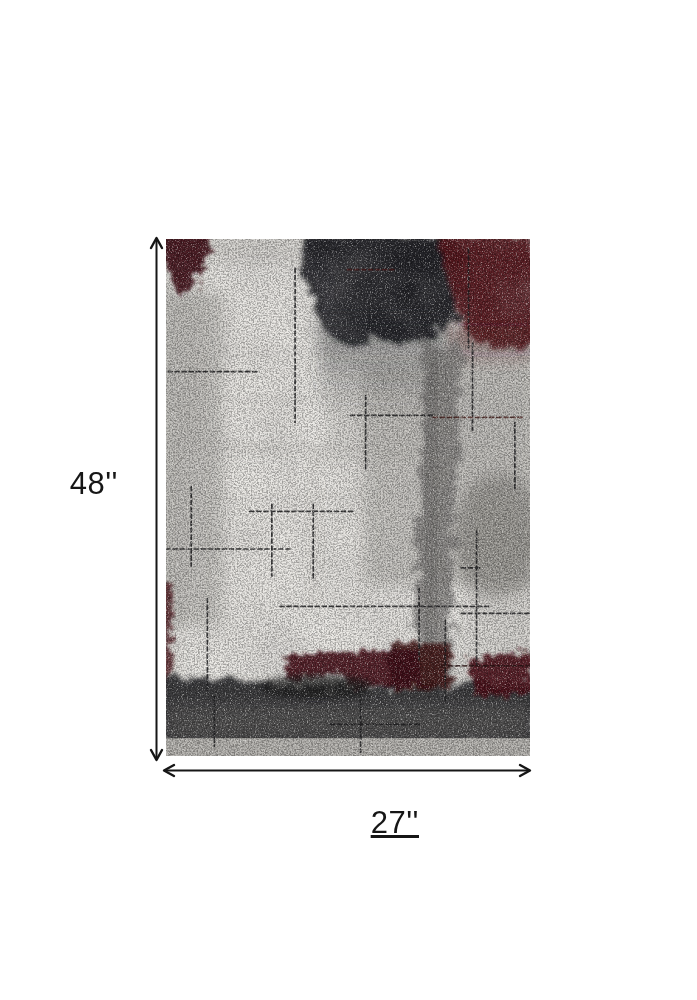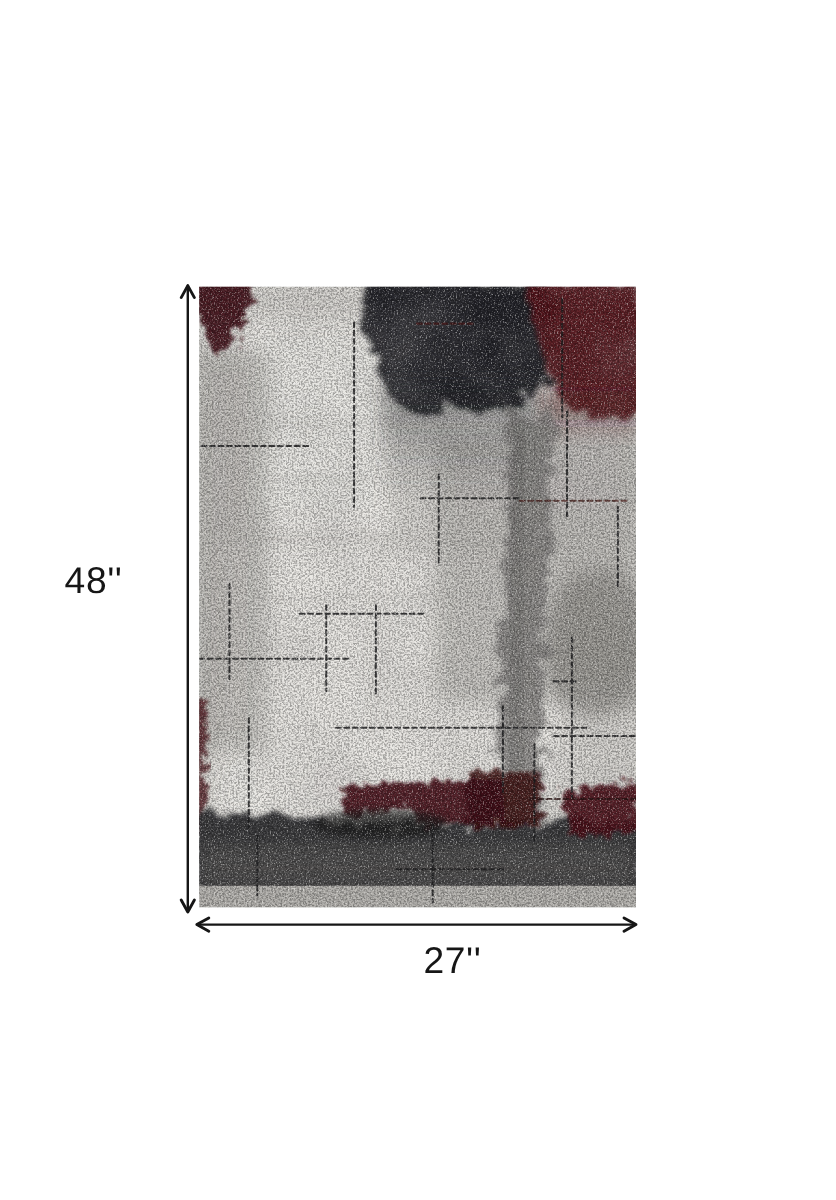--- a/index.html
+++ b/index.html
@@ -8,24 +8,24 @@
     font-family:"Liberation Sans", sans-serif;
   }
   .page{position:absolute;inset:0;background:#ffffff;overflow:hidden;}
   .rug{position:absolute;left:166px;top:239px;width:364px;height:517px;}
   .rug svg{display:block;width:100%;height:100%;}
   .arrow{position:absolute;}
   .arrow-v{left:146px;top:234px;width:22px;height:530px;}
   .arrow-h{left:160px;top:760px;width:374px;height:22px;}
   .dim-label{
     position:absolute;color:#161616;font-size:31px;line-height:1.1;
-    text-align:center;letter-spacing:0.5px;user-select:none;
+    text-align:right;letter-spacing:0.5px;user-select:none;
   }
   .dim-label-h{left:38px;top:467px;width:80px;}
-  .dim-label-w{left:335px;top:784px;width:84px;}
+  .dim-label-w{left:335px;top:806px;width:84px;text-decoration:underline;}
 </style>
 </head>
 <body>
 
 <div class="page">
 
   <div class="rug">
     <svg viewBox="0 0 361 522" preserveAspectRatio="none">
       <defs>
         <filter id="grainD" x="0%" y="0%" width="100%" height="100%">

